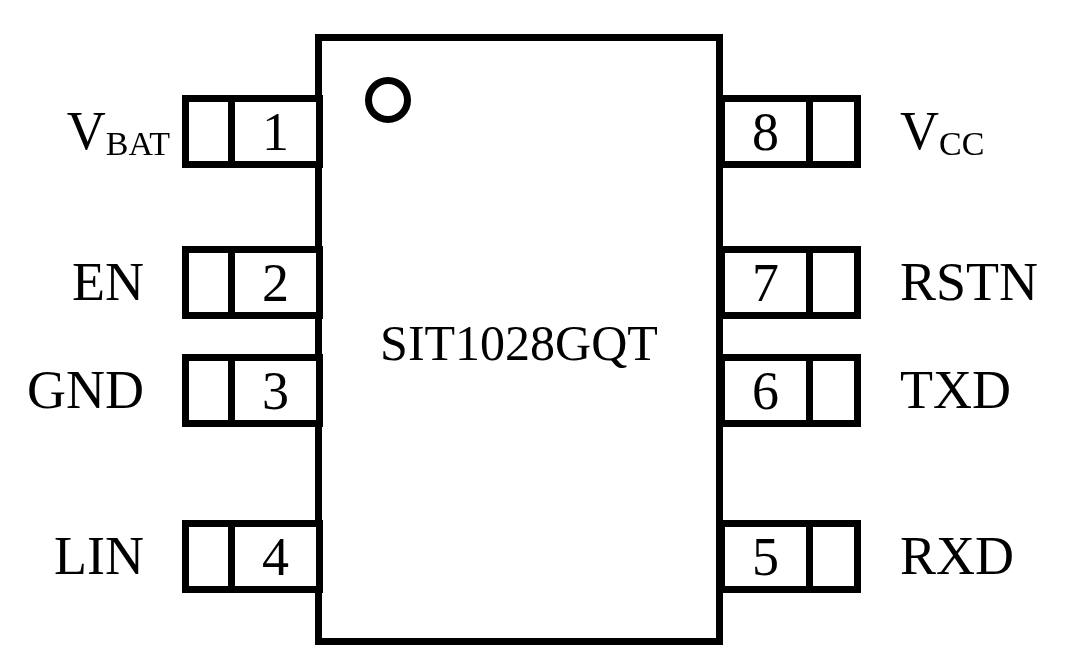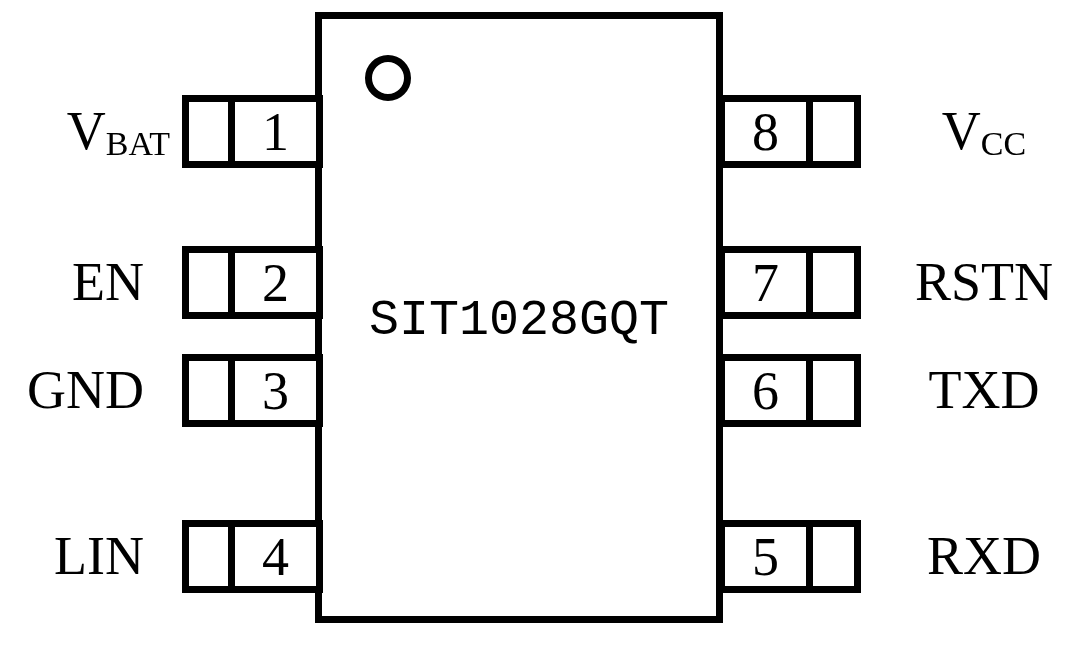--- a/index.html
+++ b/index.html
@@ -5,22 +5,22 @@
   :root { --line:#000000; --bg:#ffffff; }
   html,body { margin:0; padding:0; }
   body {
     width:1070px; height:670px; position:relative;
     background:var(--bg);
     font-family:"Liberation Serif","DejaVu Serif",serif;
     color:var(--line);
     overflow:hidden;
   }
   .chip-body {
-    position:absolute; left:315px; top:12px; width:408px; height:611px;
-    border:7px solid var(--line); box-sizing:border-box;font-family:Liberation Mono, monospace;
+    position:absolute; left:315px; top:34px; width:408px; height:611px;
+    border:7px solid var(--line); box-sizing:border-box;
   }
   .pin1-dot {
     position:absolute; left:43px; top:36px; width:46px; height:46px;
     border:7px solid var(--line); border-radius:50%; box-sizing:border-box;
   }
   .chip-name {
     position:absolute; left:0; right:0; top:274px;
     text-align:center; font-size:50px; line-height:56px; white-space:nowrap;
   }
   .pin-box {
@@ -39,21 +39,21 @@
   }
   .pin-box.left  .pin-num { left:46px; right:0; }
   .pin-box.right .pin-num { left:0; width:81px; }
   .row1 { top:95px; }  .row2 { top:246px; }
   .row3 { top:354px; } .row4 { top:520px; }
   .pin-label {
     position:absolute; height:73px; line-height:73px;
     font-size:54px; white-space:nowrap;
   }
   .pin-label.left  { left:0; width:170px; text-align:right; }
-  .pin-label.right { left:900px; width:168px; text-align:center; }
+  .pin-label.right { left:900px; width:168px; text-align:left; }
   .pin-label.left.no-sub { padding-right:26px; width:144px; }
   .pin-label sub { font-size:34px; line-height:0; vertical-align:-0.18em; }
 </style>
 </head>
 <body>
 
 <div class="chip-body">
   <div class="pin1-dot"></div>
   <div class="chip-name">SIT1028GQT</div>
 </div>

